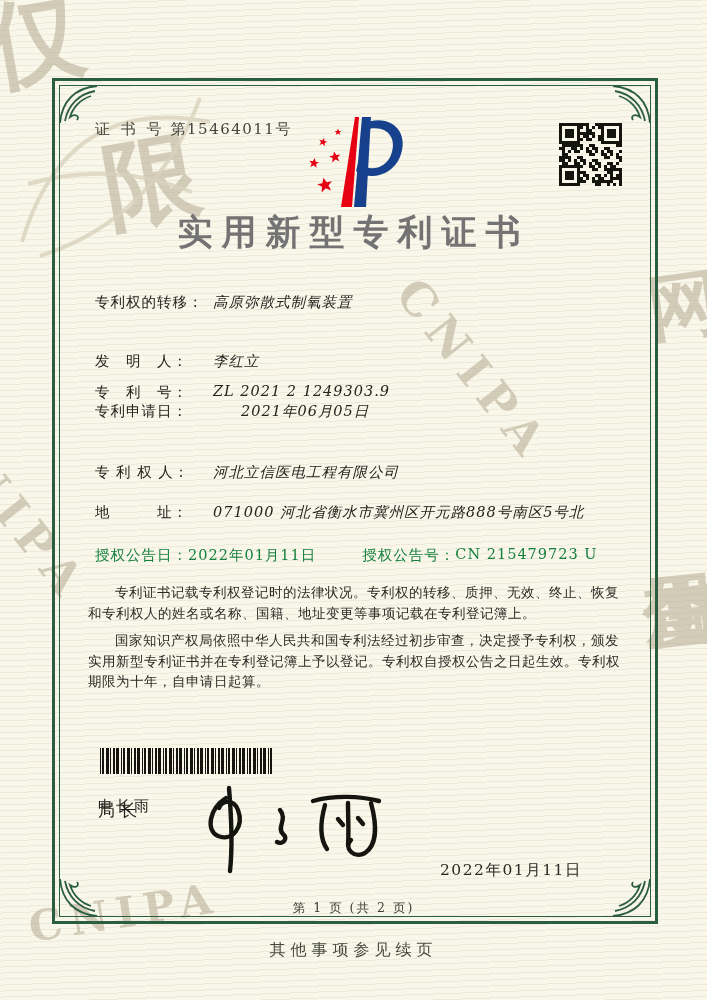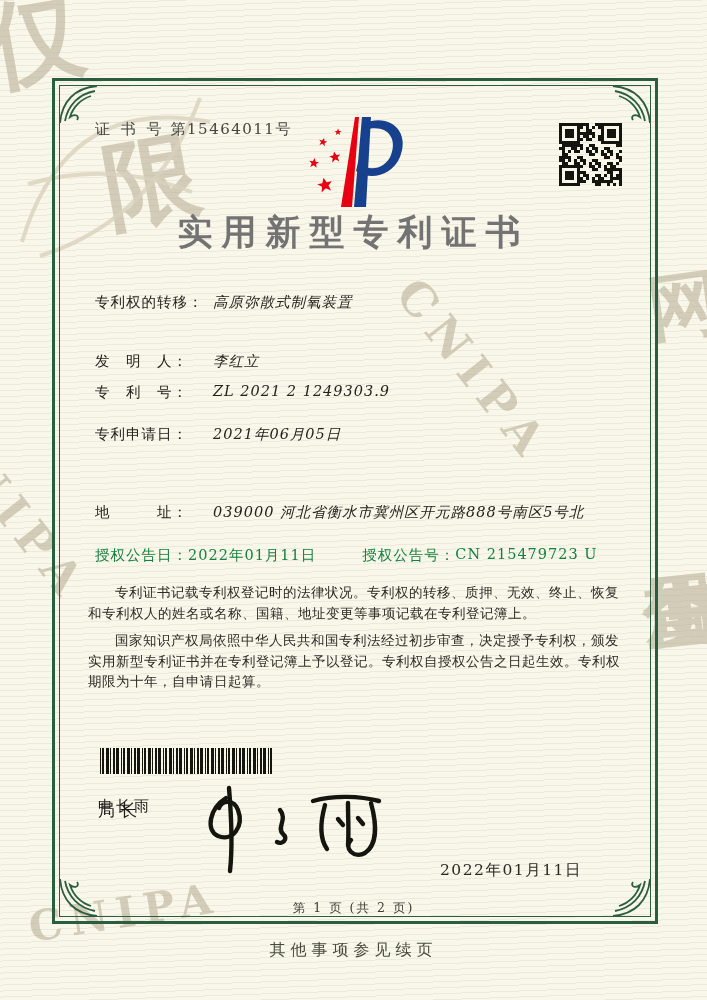--- a/index.html
+++ b/index.html
@@ -31,21 +31,21 @@
   .content{position:absolute;inset:0;z-index:3;}
   .cert-no{position:absolute;left:95px;top:120px;font-size:15px;letter-spacing:3px;color:#45453d;}
   .cert-no .val{margin-left:6px;letter-spacing:1.5px;}
   .logo{position:absolute;left:292px;top:111px;}
   .qr{position:absolute;left:559px;top:123px;width:63px;height:63px;}
   .doc-title{position:absolute;left:0;top:209px;width:100%;text-align:center;
              font-size:35px;font-weight:bold;letter-spacing:9px;color:#737373;}
   .f-row{position:absolute;left:95px;display:flex;font-size:14.5px;letter-spacing:1px;color:#23231e;}
   .f-label{flex:0 0 118px;}
   .f-value{white-space:nowrap;font-style:italic;}
-  .r0{top:293px;} .r1{top:340px;margin-top:12px;} .r2{top:383px;justify-content:flex-end;} .r3{top:425px;} .r4{top:463px;} .r5{top:503px;}
+  .r0{top:293px;} .r1{top:340px;margin-top:12px;} .r2{top:383px;justify-content:flex-end;} .r3{top:402px;gap:28px;} .r4{top:463px;} .r5{top:503px;}
   .grant-row{position:absolute;left:95px;top:546px;display:flex;font-size:14.5px;letter-spacing:1px;color:#15803d;}
   .grant-row .pair2{margin-left:46px;}
   .paras{position:absolute;left:88px;top:582px;width:537px;font-size:13.5px;line-height:20.5px;color:#2c2c26;}
   .paras p{margin:0 0 7px 0;text-indent:2em;letter-spacing:.5px;}
   .barcode{position:absolute;left:100px;top:748px;}
   .signer-title{position:absolute;left:98px;top:799px;font-size:17px;letter-spacing:5px;color:#1c1c18;}
   .signer-name{position:absolute;left:98px;top:797px;font-size:15px;letter-spacing:3px;color:#1c1c18;}
   .sig{position:absolute;left:192px;top:782px;}
   .sign-date{position:absolute;left:440px;top:860px;font-size:15.5px;letter-spacing:1.5px;color:#2a2a24;}
   .page-info{position:absolute;left:0;top:900px;width:100%;text-align:center;font-size:12.5px;letter-spacing:2px;color:#3c3c35;}
@@ -293,23 +293,27 @@
       <span class="f-value">李红立</span>
     </div>
     <div class="f-row r2">
       <span class="f-label">专　利　号：</span>
       <span class="f-value">ZL 2021 2 1249303.9</span>
     </div>
     <div class="f-row r3">
       <span class="f-label">专利申请日：</span>
       <span class="f-value">2021年06月05日</span>
     </div>
+    <div class="f-row r4">
+      <span class="f-label">专 利 权 人：</span>
+      <span class="f-value">河北立信医电工程有限公司</span>
+    </div>
     <div class="f-row r5">
       <span class="f-label">地　　　址：</span>
-      <span class="f-value">039000 河北省衡水市冀州区开元路888号南区5号北</span>
+      <span class="f-value">071000 河北省衡水市冀州区开元路888号南区5号北</span>
     </div>
 
     <div class="grant-row">
       <span>授权公告日：</span>
       <span>2022年01月11日</span>
       <span class="pair2">授权公告号：</span>
       <span>CN 215479723 U</span>
     </div>
 
     <div class="paras">

